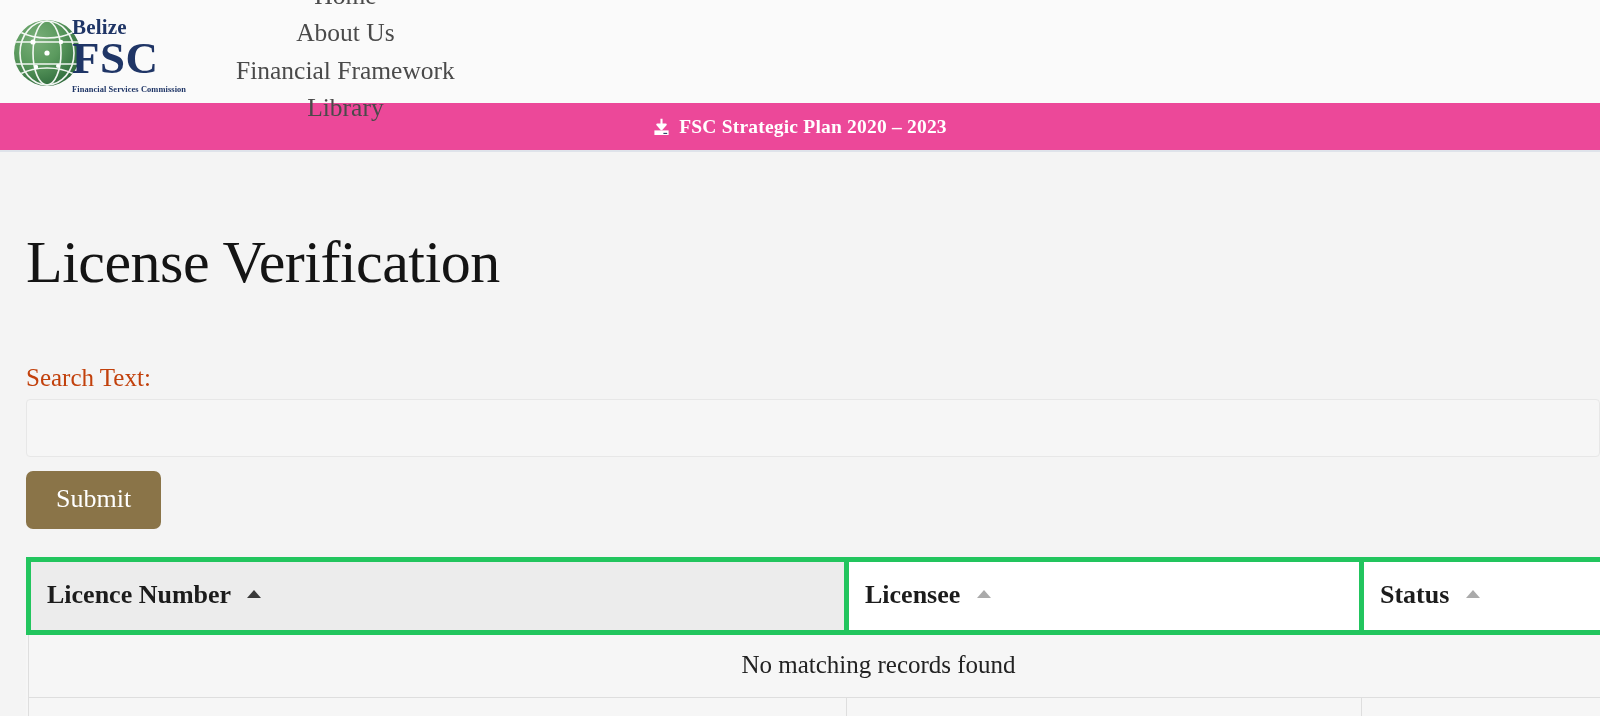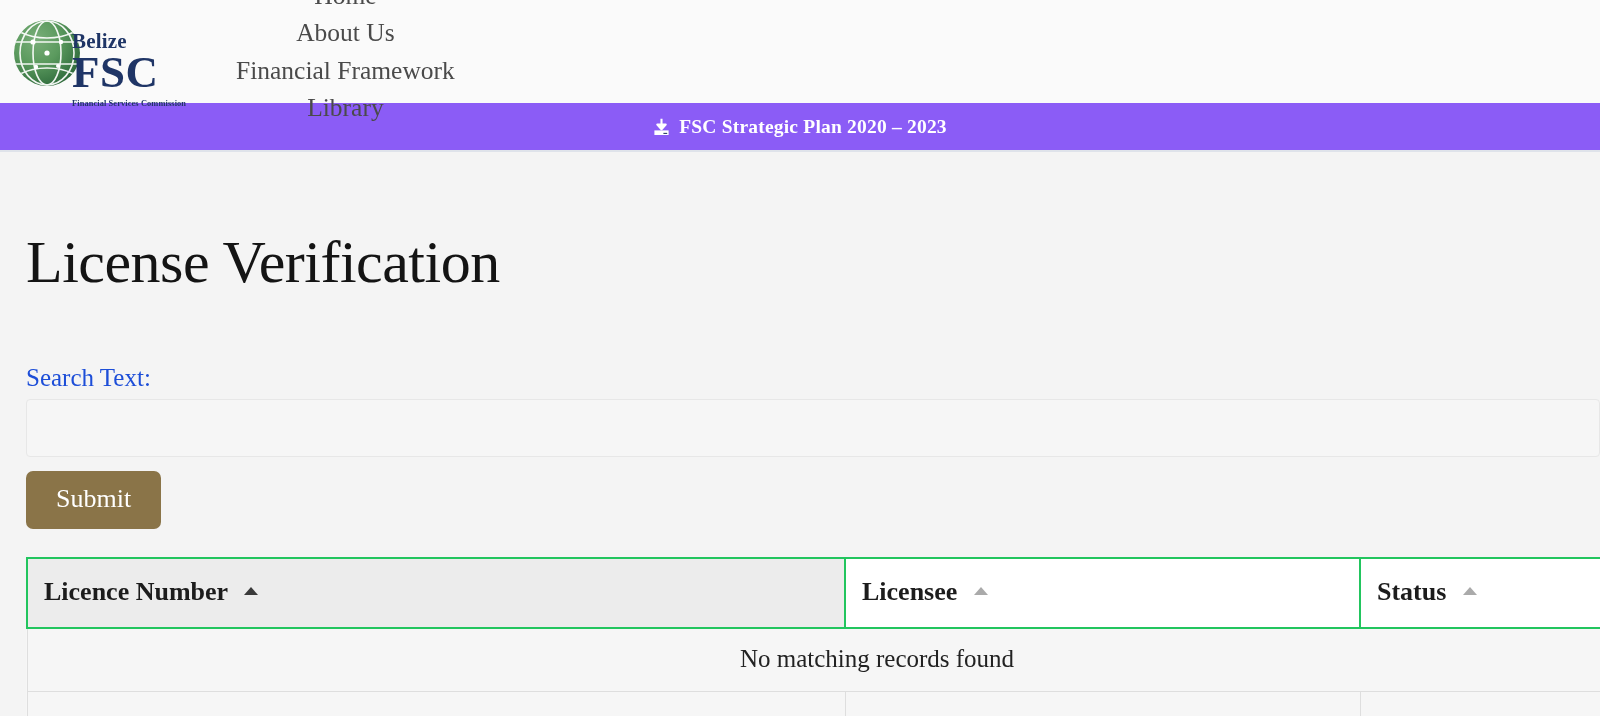--- a/index.html
+++ b/index.html
@@ -32,21 +32,21 @@
     position: absolute;
     left: 0; top: 9px;
     width: 66px; height: 66px;
     border-radius: 50%;
     background: radial-gradient(circle at 34% 30%, #79ae79 0%, #5b9a5e 38%, #2f6b3c 78%, #245530 100%);
     overflow: hidden;
   }
   .logo-globe svg { position: absolute; left: 0; top: 0; }
   .logo-text {
     position: absolute;
-    left: 58px; top: 20px;
+    left: 58px; top: 6px;
     width: 112px;
     color: #1f3566;
   }
   .logo-belize {
     font-size: 21px; font-weight: bold;
     letter-spacing: .2px;
     text-align: right;
     line-height: 20px;
     padding-right: 2px;
   }
@@ -77,21 +77,21 @@
     line-height: 1;
     padding: 6px 34px 6px 0;
     margin-right: 0;
     white-space: nowrap;
   }
   .mainnav a:first-child { padding-left: 0; }
 
   
   .banner {
     height: 49px;
-    background: #8b5cf6;
+    background: #ec4899;
     border-bottom: 2px solid #dfe3ea;
     color: #ffffff;
     display: flex;
     align-items: center;
     justify-content: center;
     gap: 9px;
   }
   .banner a {
     color: #ffffff;
     text-decoration: none;
@@ -113,21 +113,21 @@
     line-height: 1;
     color: #141414;
     margin: 0;
     padding-top: 80px;
     font-weight: normal;
     letter-spacing: -.5px;
   }
 
   .search-label {
     font-size: 25px;
-    color: #1d4ed8;
+    color: #c2410c;
     margin-top: 72px;
     margin-bottom: 7px;
   }
   .search-input {
     display: block;
     width: calc(100% + 26px);
     height: 58px;
     background: #f6f6f6;
     border: 1px solid #e7e7e7;
     border-radius: 4px;
@@ -163,21 +163,21 @@
     border-collapse: collapse;
     table-layout: fixed;
     background: #f6f6f6;
   }
   table.results th {
     font-size: 26px;
     font-weight: bold;
     color: #1c1c1c;
     text-align: left;
     padding: 18px 16px 20px;
-    border: 2px solid #22c55e;
+    border: 5px solid #22c55e;
     background: #ffffff;
     white-space: nowrap;
     height: 65px;
     vertical-align: middle;
     cursor: pointer;
   }
   table.results th.sorted { background: #ececec; }
   th .sort-arrow {
     display: inline-block;
     margin-left: 10px;

